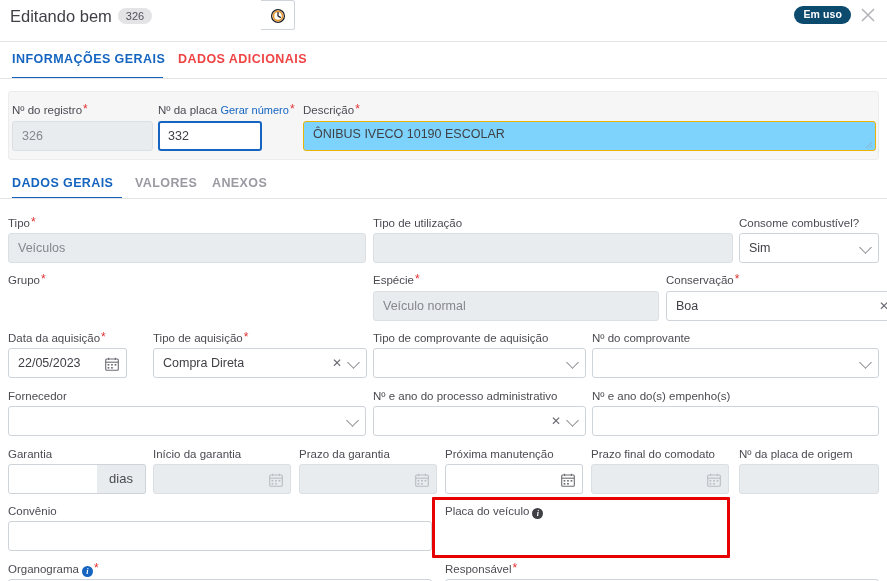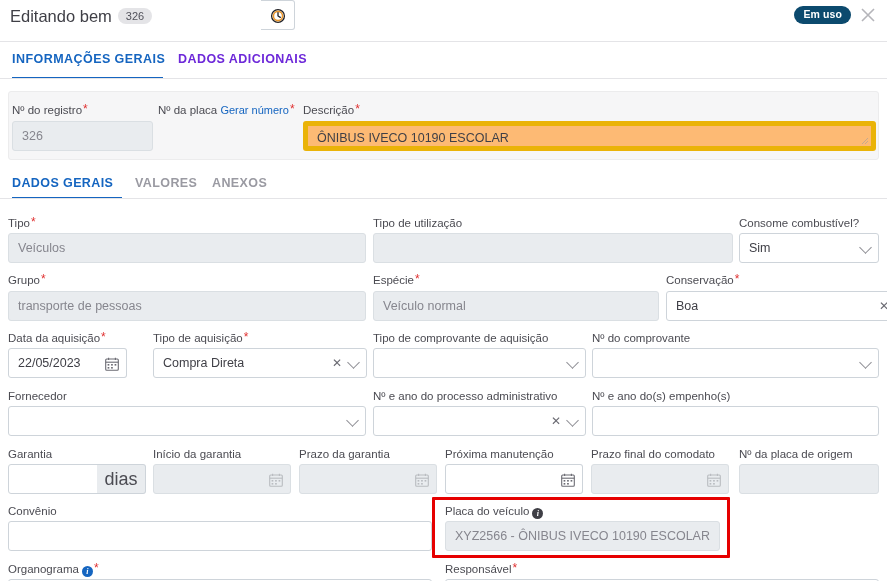--- a/index.html
+++ b/index.html
@@ -39,21 +39,21 @@
     position:absolute; left:0; top:41px; width:887px; height:1px; background:#e4e4e7;
   }
 
   
   .tabs-primary {
     position:absolute; left:0; top:42px; width:887px; height:37px;
   }
   .tabs-primary .tab {
     position:absolute; top:0; height:37px; line-height:35px;
     font-size:12.5px; letter-spacing:.45px; font-weight:700;
-    color:#6d28d9; cursor:pointer; white-space:nowrap;
+    color:#ef4444; cursor:pointer; white-space:nowrap;
   }
   .tabs-primary .tab.active { color:#1565c0; }
   .tabs-primary .tab.active::after {
     content:""; position:absolute; left:0; right:0; bottom:0; height:2px; background:#1565c0;
   }
   .tabs-rule {
     position:absolute; left:0; top:78px; width:887px; height:1px; background:#e4e4e7;
   }
 
   
@@ -96,26 +96,26 @@
   }
   .calendar-btn {
     position:absolute; top:0; height:30px; width:30px;
     border:1px solid #ced4da; border-left:none; border-radius:0 3px 3px 0;
     background:#fff;
   }
   .calendar-btn.grey { background:#e9ecef; border-color:#dadfe3; }
   .addon {
     position:absolute; top:0; height:30px;
     border:1px solid #ced4da; border-left:none; border-radius:0 3px 3px 0;
-    background:#e9ecef; color:#4b4b52; font-size:18px; line-height:28px; text-align:center;
+    background:#e9ecef; color:#4b4b52; font-size:13px; line-height:28px; text-align:center;
   }
 
   
   .textarea {
-    position:absolute; background:#fdba74; border:5px solid #eab308; border-radius:3px;
+    position:absolute; background:#7dd3fc; border:1px solid #eab308; border-radius:3px;
   }
   .textarea .val { position:absolute; left:9px; top:5px; font-size:12.5px; color:#3f3f46; }
   .resize-grip { position:absolute; right:2px; bottom:1px; width:9px; height:9px; opacity:.55; }
 
   
   .clock-btn {
     position:absolute; top:0; height:30px; width:34px;
     border:1px solid #ced4da; border-left:none; border-radius:0 3px 3px 0; background:#fff;
   }
 
@@ -170,20 +170,23 @@
     <span>Nº do registro</span><span class="req">*</span>
   </div>
   <div class="fld disabled" style="left:12px;top:121px;width:141px;">
     <span class="val">326</span>
   </div>
 
   <div class="lbl" style="left:158px;top:104px;">
     <span>Nº da placa</span>
     <span class="link-inline">Gerar número</span><span class="req">*</span>
   </div>
+  <div class="fld focused" style="left:158px;top:121px;width:104px;">
+    <span class="val">332</span>
+  </div>
   <div class="clock-btn" style="left:261px;">
     <svg width="16" height="16" viewBox="0 0 16 16" style="position:absolute;left:9px;top:7px;">
       <circle cx="8" cy="8" r="6.4" fill="none" stroke="#1f1f24" stroke-width="1.3"></circle>
       <circle cx="8" cy="8" r="4.6" fill="none" stroke="#e8962d" stroke-width="1.6"></circle>
       <path d="M8 4.6 L8 8 L10.3 9.4" stroke="#1f1f24" stroke-width="1.3" fill="none" stroke-linecap="round"></path>
     </svg>
   </div>
 
   <div class="lbl" style="left:303px;top:104px;">
     <span>Descrição</span><span class="req">*</span>
@@ -221,23 +224,20 @@
   </div>
 
   <div class="lbl" style="left:739px;top:217px;">Consome combustível?</div>
   <div class="fld" style="left:739px;top:233px;width:140px;">
     <span class="val">Sim</span>
     <span class="caret"></span>
   </div>
 
   <div class="lbl" style="left:8px;top:274px;">
     <span>Grupo</span><span class="req">*</span>
-  </div>
-  <div class="fld disabled" style="left:8px;top:291px;width:358px;">
-    <span class="val">transporte de pessoas</span>
   </div>
 
   <div class="lbl" style="left:373px;top:274px;">
     <span>Espécie</span><span class="req">*</span>
   </div>
   <div class="fld disabled" style="left:373px;top:291px;width:286px;">
     <span class="val">Veículo normal</span>
   </div>
 
   <div class="lbl" style="left:666px;top:274px;">
@@ -387,23 +387,20 @@
   </div>
 
   <div class="lbl" style="left:8px;top:505px;">Convênio</div>
   <div class="fld" style="left:8px;top:521px;width:424px;">
     <span class="val"></span>
   </div>
 
   <div class="lbl" style="left:445px;top:505px;">
     <span>Placa do veículo</span><span class="info-icon">i</span>
   </div>
-  <div class="fld disabled" style="left:445px;top:521px;width:275px;">
-    <span class="val">XYZ2566 - ÔNIBUS IVECO 10190 ESCOLAR</span>
-  </div>
 
   <div class="highlight-box" style="left:432px;top:497px;width:298px;height:61px;"></div>
 
   <div class="lbl" style="left:8px;top:563px;">
     <span>Organograma</span><span class="info-icon blue">i</span><span class="req">*</span>
   </div>
   <div class="fld" style="left:8px;top:579px;width:424px;"></div>
 
   <div class="lbl" style="left:445px;top:563px;">
     <span>Responsável</span><span class="req">*</span>

